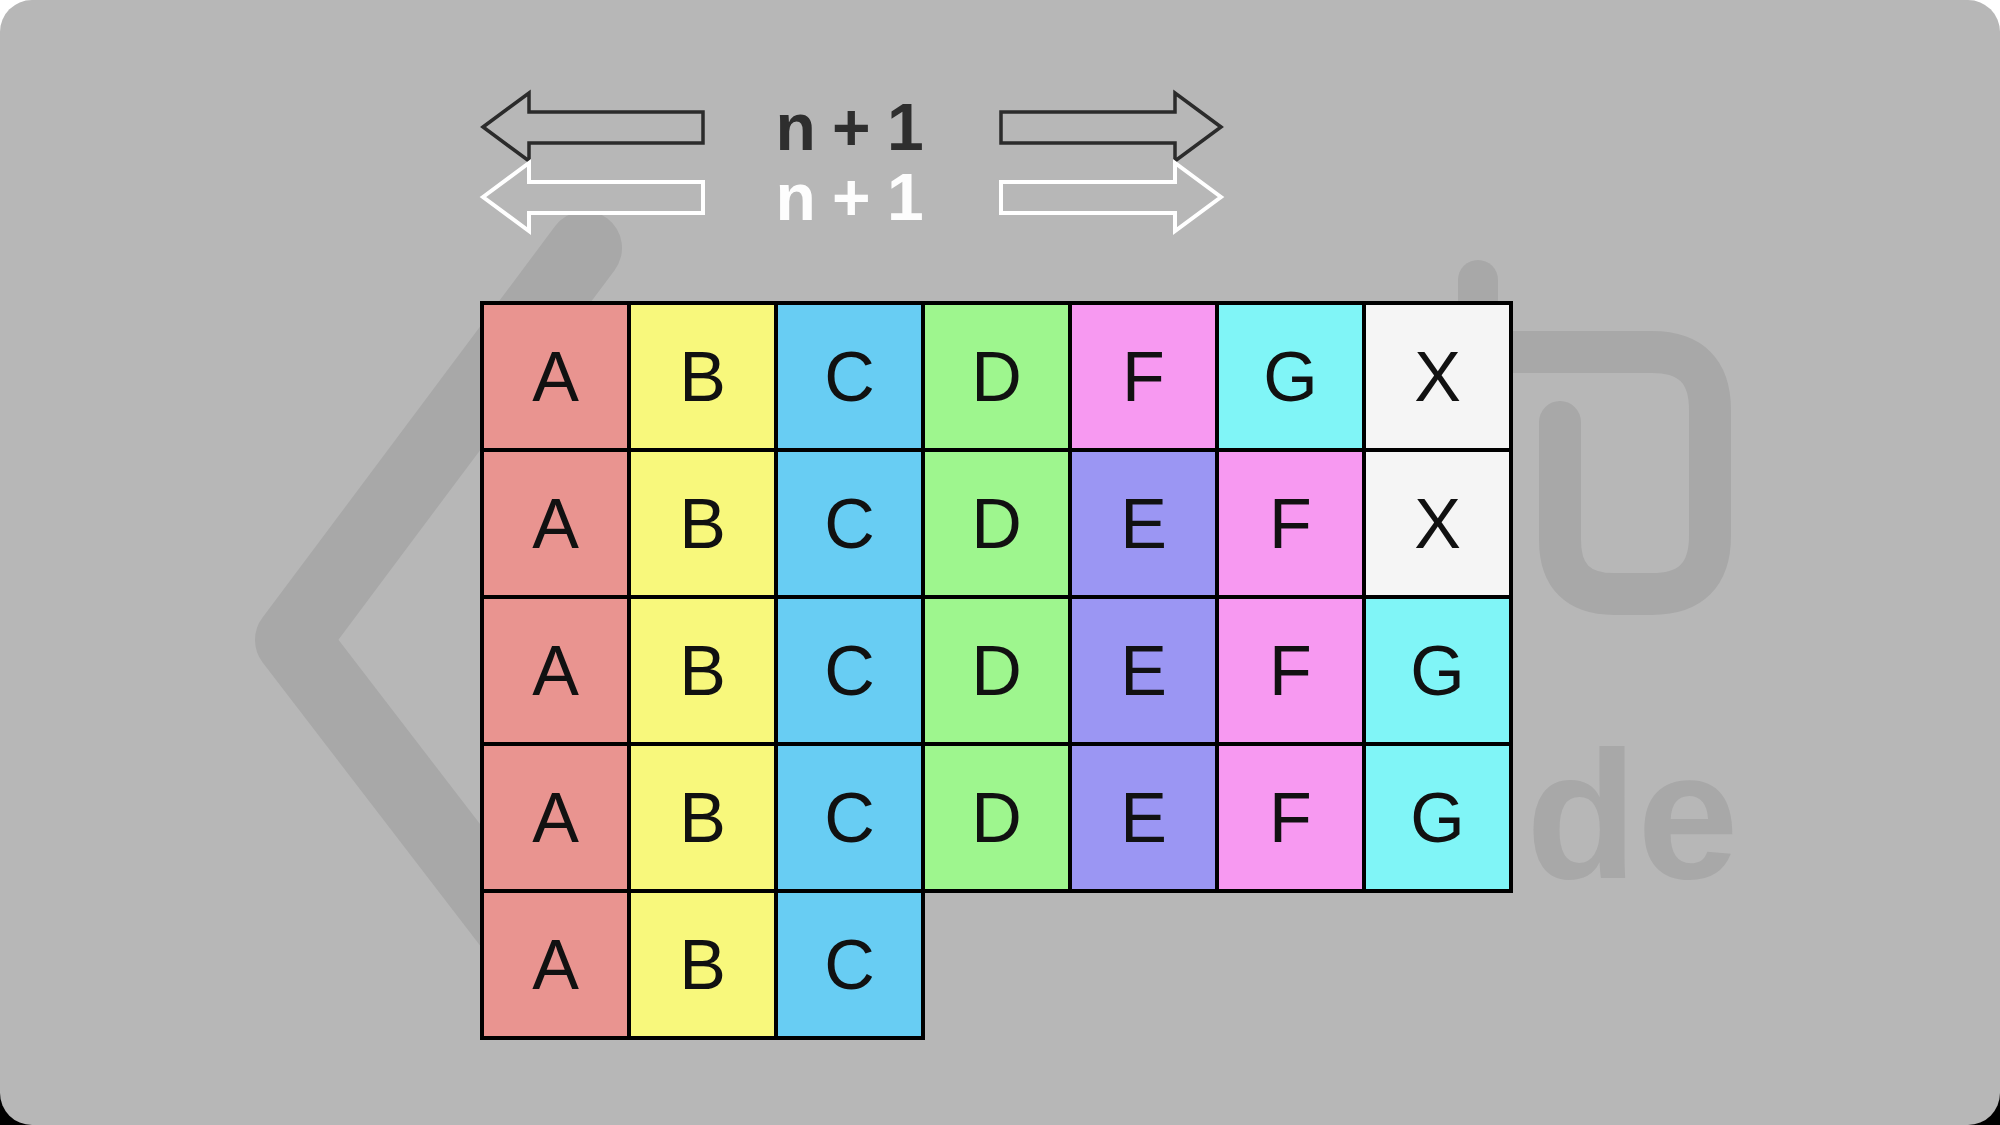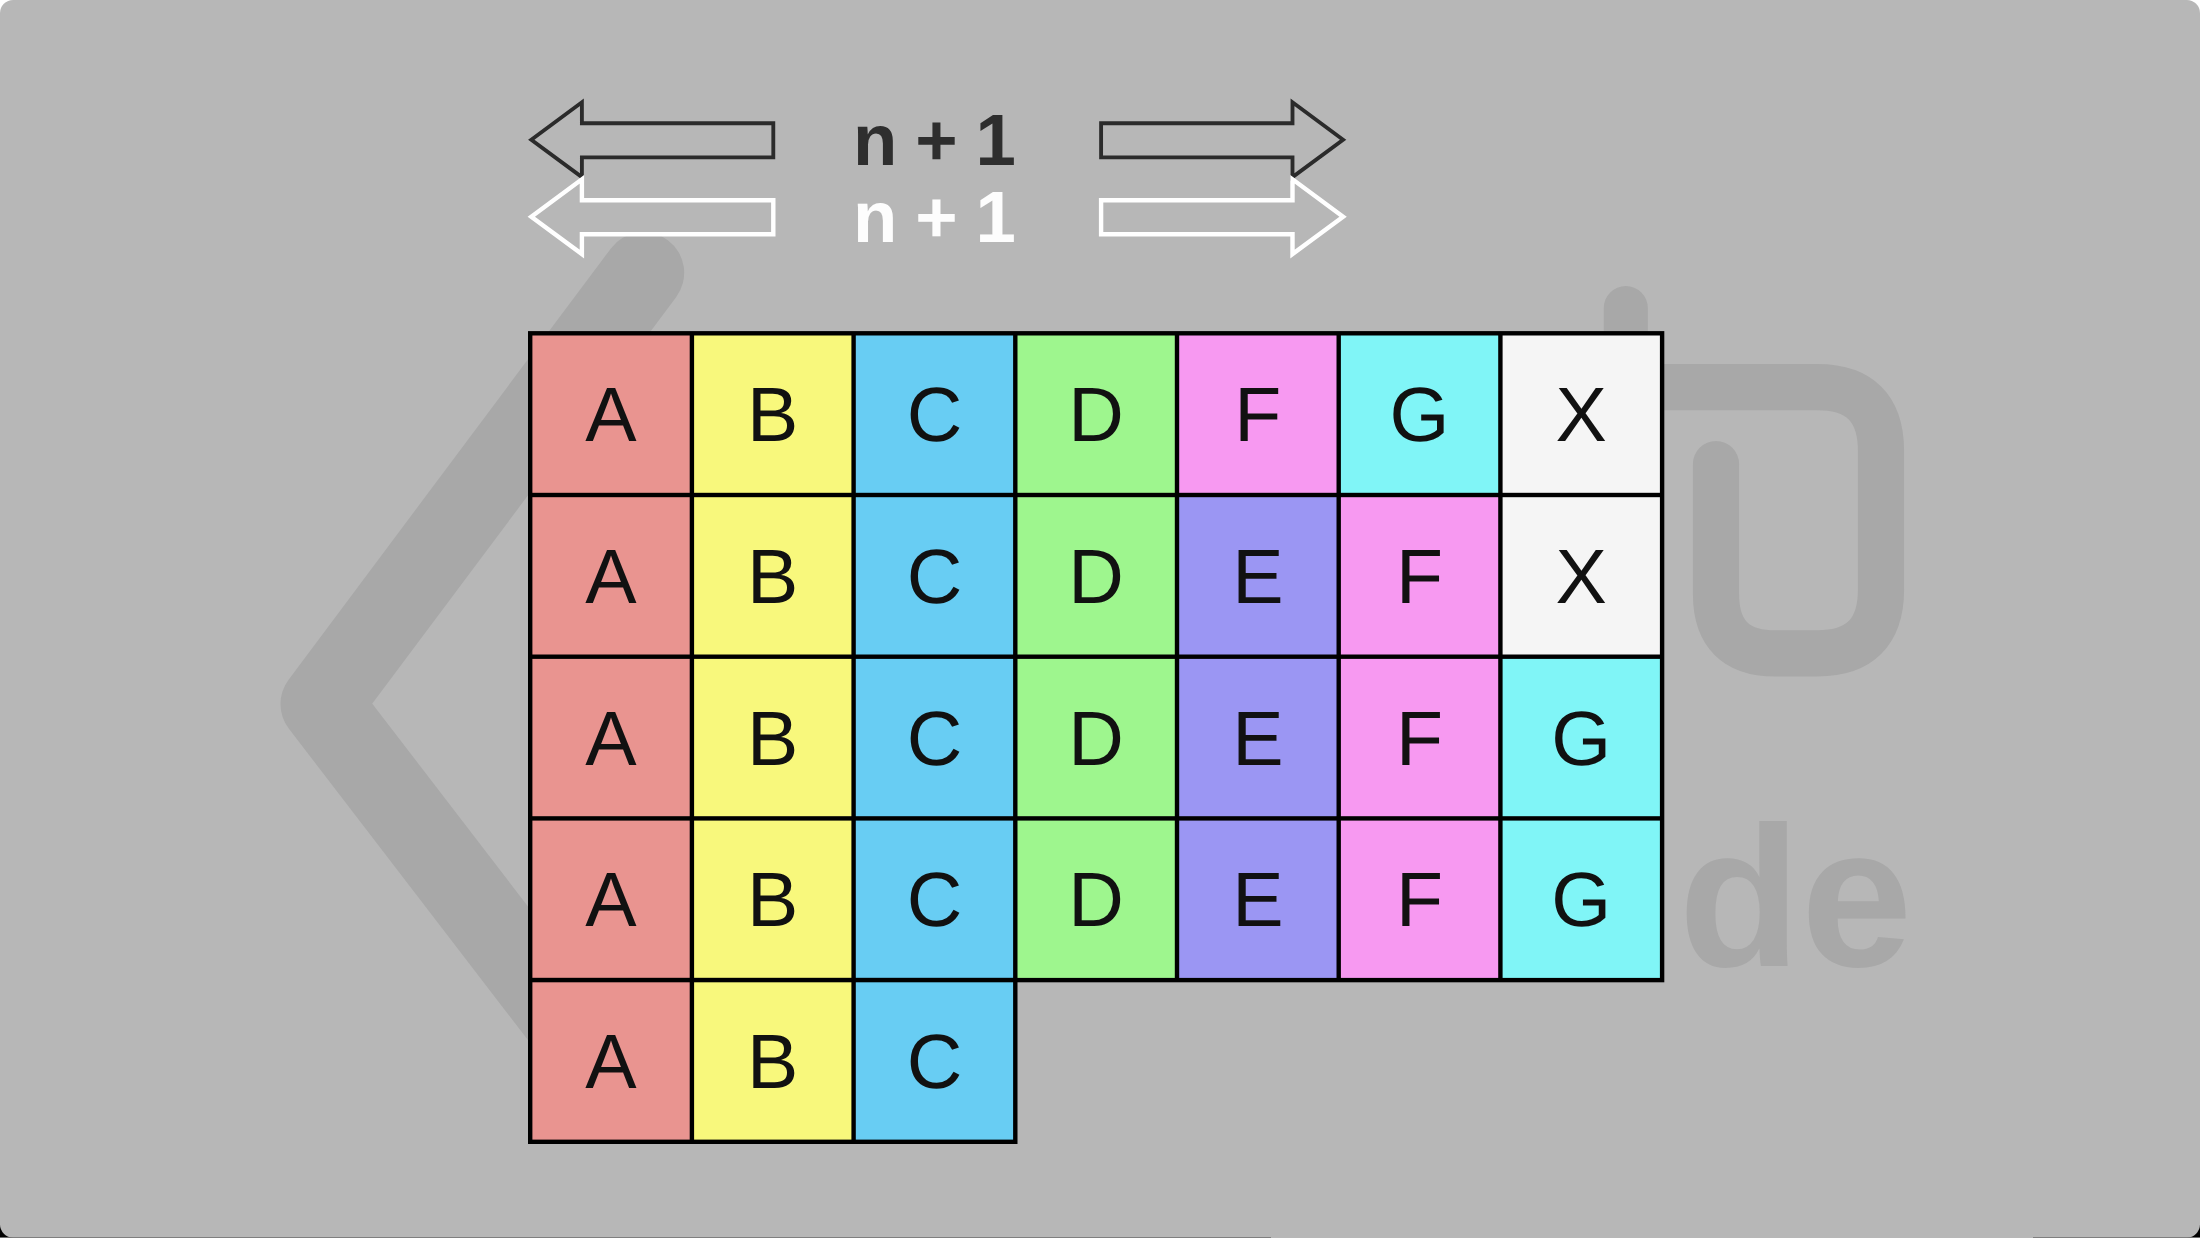--- a/index.html
+++ b/index.html
@@ -3,21 +3,21 @@
 <meta charset="utf-8">
 <style>
   html,body{margin:0;padding:0;}
   body{
     width:2000px;height:1125px;
     background:linear-gradient(180deg,#ffffff 0%,#ffffff 45%,#000000 75%,#000000 100%);
     font-family:"Liberation Sans",sans-serif;
   }
   .canvas{
     position:relative;width:2000px;height:1125px;
-    background:#b7b7b7;border-radius:12px;overflow:hidden;
+    background:#b7b7b7;border-radius:32px;overflow:hidden;
   }
   svg.layer{position:absolute;left:0;top:0;width:2000px;height:1125px;}
   .wm{z-index:1;}
   .ar{z-index:2;}
   .nlabel{
     position:absolute;left:849px;transform:translateX(-50%);
     z-index:2;font-size:66px;font-weight:700;letter-spacing:-1px;
     line-height:66px;white-space:nowrap;
   }
   .nlabel.dark{top:94px;color:#2e2e2e;}

